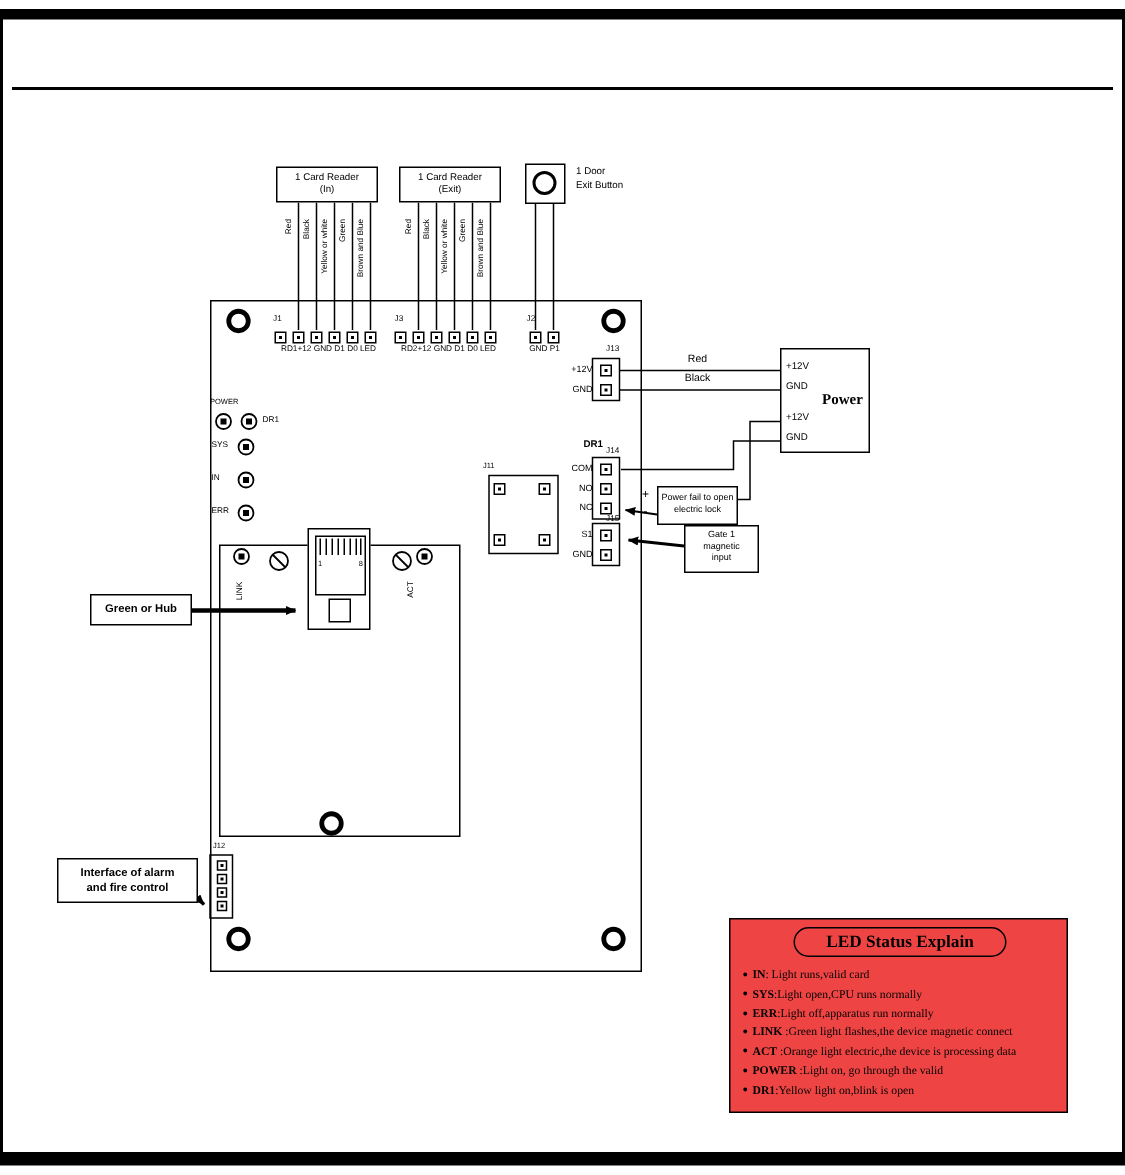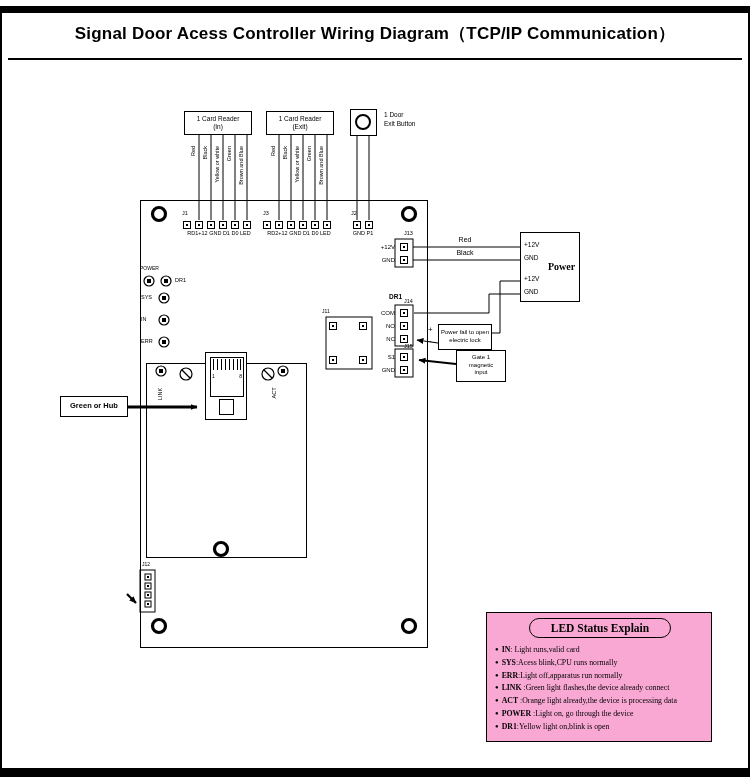--- a/index.html
+++ b/index.html
@@ -10,21 +10,21 @@
   .vtxt{position:absolute;white-space:nowrap;line-height:1;font-size:5.5px;
         transform:rotate(-90deg);transform-origin:0 0}
   .box{position:absolute;border:1px solid #000;background:#fff;text-align:center;
        box-sizing:border-box;line-height:1}
   .frameline{position:absolute;border:1px solid #000;box-sizing:border-box;background:transparent}
   .title{position:absolute;left:0;right:0;top:22px;text-align:center;
          font-weight:bold;font-size:17px;letter-spacing:.2px}
   .pwr-t{position:absolute;font-size:6.5px;line-height:1}
   .jackpin{position:absolute;top:1px;width:1px;height:11px;background:#000}
   .legend{position:absolute;left:486px;top:612px;width:226px;height:130px;
-          border:1.4px solid #000;box-sizing:border-box;background:#f9a8d4}
+          border:1.4px solid #000;box-sizing:border-box;background:#ef4444}
   .lg-title{position:absolute;left:42px;top:5px;width:142px;height:20px;border:1px solid #000;
             border-radius:10px;font:bold 11.5px "Liberation Serif",serif;
             text-align:center;line-height:19px;box-sizing:border-box}
   .lg-list{position:absolute;left:8px;top:33px;right:4px}
   .lg-row{font-family:"Liberation Serif",serif;font-size:7.8px;line-height:1;
           margin-bottom:5px;white-space:nowrap}
   .lg-b{font-size:6px;margin-right:3px;vertical-align:1px}
   .lg-l{font-weight:bold}
   .bl{font-size:6.5px;line-height:8px}
   .bl7{font-size:6px;line-height:7.5px}
@@ -33,21 +33,20 @@
 </head>
 <body>
 
 <div class="page">
 
   <div class="bar" style="left:0;top:6px;width:750px;height:7px"></div>
   <div class="bar" style="left:0;top:768px;width:750px;height:9px"></div>
   <div class="bar" style="left:0;top:6px;width:2px;height:762px"></div>
   <div class="bar" style="left:748px;top:6px;width:2px;height:762px"></div>
 
-  <div class="title">Signal Door Acess Controller Wiring Diagram（TCP/IP  Communication）</div>
   <div class="bar" style="left:8px;top:58px;width:734px;height:2px"></div>
 
   <svg width="750" height="783" viewBox="0 0 750 783">
     <defs>
       <marker id="arr" markerWidth="9" markerHeight="8" refX="6.5" refY="3" orient="auto" markerUnits="userSpaceOnUse">
         <path d="M0,0L7,3L0,6Z" fill="#000"></path>
       </marker>
     </defs>
 
     <g stroke="#000" stroke-width="1" fill="none">
@@ -234,20 +233,24 @@
       <div class="txt" style="left:1px;top:16px;font-size:5px">1</div>
       <div class="txt" style="right:1px;top:16px;font-size:5px">8</div>
     </div>
     <div style="position:absolute;left:13px;top:46px;width:13px;height:14px;border:1px solid #000"></div>
   </div>
 
   <div class="box" style="left:60px;top:396px;width:68px;height:21px;border-width:1.5px;line-height:18px;font-weight:bold;font-size:7.5px">
     <span>Green or Hub</span>
   </div>
 
+  <div class="box" style="left:38px;top:572px;width:94px;height:30px;border-width:1.5px;padding-top:4px;font-weight:bold">
+    <div class="bl7" style="font-size:7.5px;line-height:10px">Interface of alarm</div>
+    <div class="bl7" style="font-size:7.5px;line-height:10px">and fire control</div>
+  </div>
   <div class="txt" style="left:142px;top:562px;font-size:5px">J12</div>
 
   <div class="txt" style="left:322px;top:309px;font-size:5px">J11</div>
 
   <div class="txt" style="left:404px;top:231px;font-size:5.5px">J13</div>
   <div class="txt" style="left:372px;top:244px;width:23px;font-size:6px;text-align:right">+12V</div>
   <div class="txt" style="left:372px;top:257px;width:23px;font-size:6px;text-align:right">GND</div>
   <div class="txt" style="left:415px;top:236px;width:100px;font-size:7px;text-align:center">Red</div>
   <div class="txt" style="left:415px;top:249px;width:100px;font-size:7px;text-align:center">Black</div>
 
@@ -277,22 +280,22 @@
   <div class="box" style="left:456px;top:350px;width:50px;height:32px;padding-top:3px">
     <div class="bl7">Gate 1</div>
     <div class="bl7">magnetic</div>
     <div class="bl7">input</div>
   </div>
 
   <div class="legend">
     <div class="lg-title">LED Status Explain</div>
     <div class="lg-list">
       <div class="lg-row"><span class="lg-b">●</span><span class="lg-l">IN</span><span>: Light runs,valid card</span></div>
-      <div class="lg-row"><span class="lg-b">●</span><span class="lg-l">SYS</span><span>:Acess blink,CPU runs normally</span></div>
+      <div class="lg-row"><span class="lg-b">●</span><span class="lg-l">SYS</span><span>:Light open,CPU runs normally</span></div>
       <div class="lg-row"><span class="lg-b">●</span><span class="lg-l">ERR</span><span>:Light off,apparatus run normally</span></div>
-      <div class="lg-row"><span class="lg-b">●</span><span class="lg-l">LINK</span><span> :Green light flashes,the device already connect</span></div>
-      <div class="lg-row"><span class="lg-b">●</span><span class="lg-l">ACT</span><span> :Orange light already,the device is processing data</span></div>
-      <div class="lg-row"><span class="lg-b">●</span><span class="lg-l">POWER</span><span> :Light on, go through the device</span></div>
+      <div class="lg-row"><span class="lg-b">●</span><span class="lg-l">LINK</span><span> :Green light flashes,the device magnetic connect</span></div>
+      <div class="lg-row"><span class="lg-b">●</span><span class="lg-l">ACT</span><span> :Orange light electric,the device is processing data</span></div>
+      <div class="lg-row"><span class="lg-b">●</span><span class="lg-l">POWER</span><span> :Light on, go through the valid</span></div>
       <div class="lg-row"><span class="lg-b">●</span><span class="lg-l">DR1</span><span>:Yellow light on,blink is open</span></div>
     </div>
   </div>
 
 </div>
 
 </body></html>

